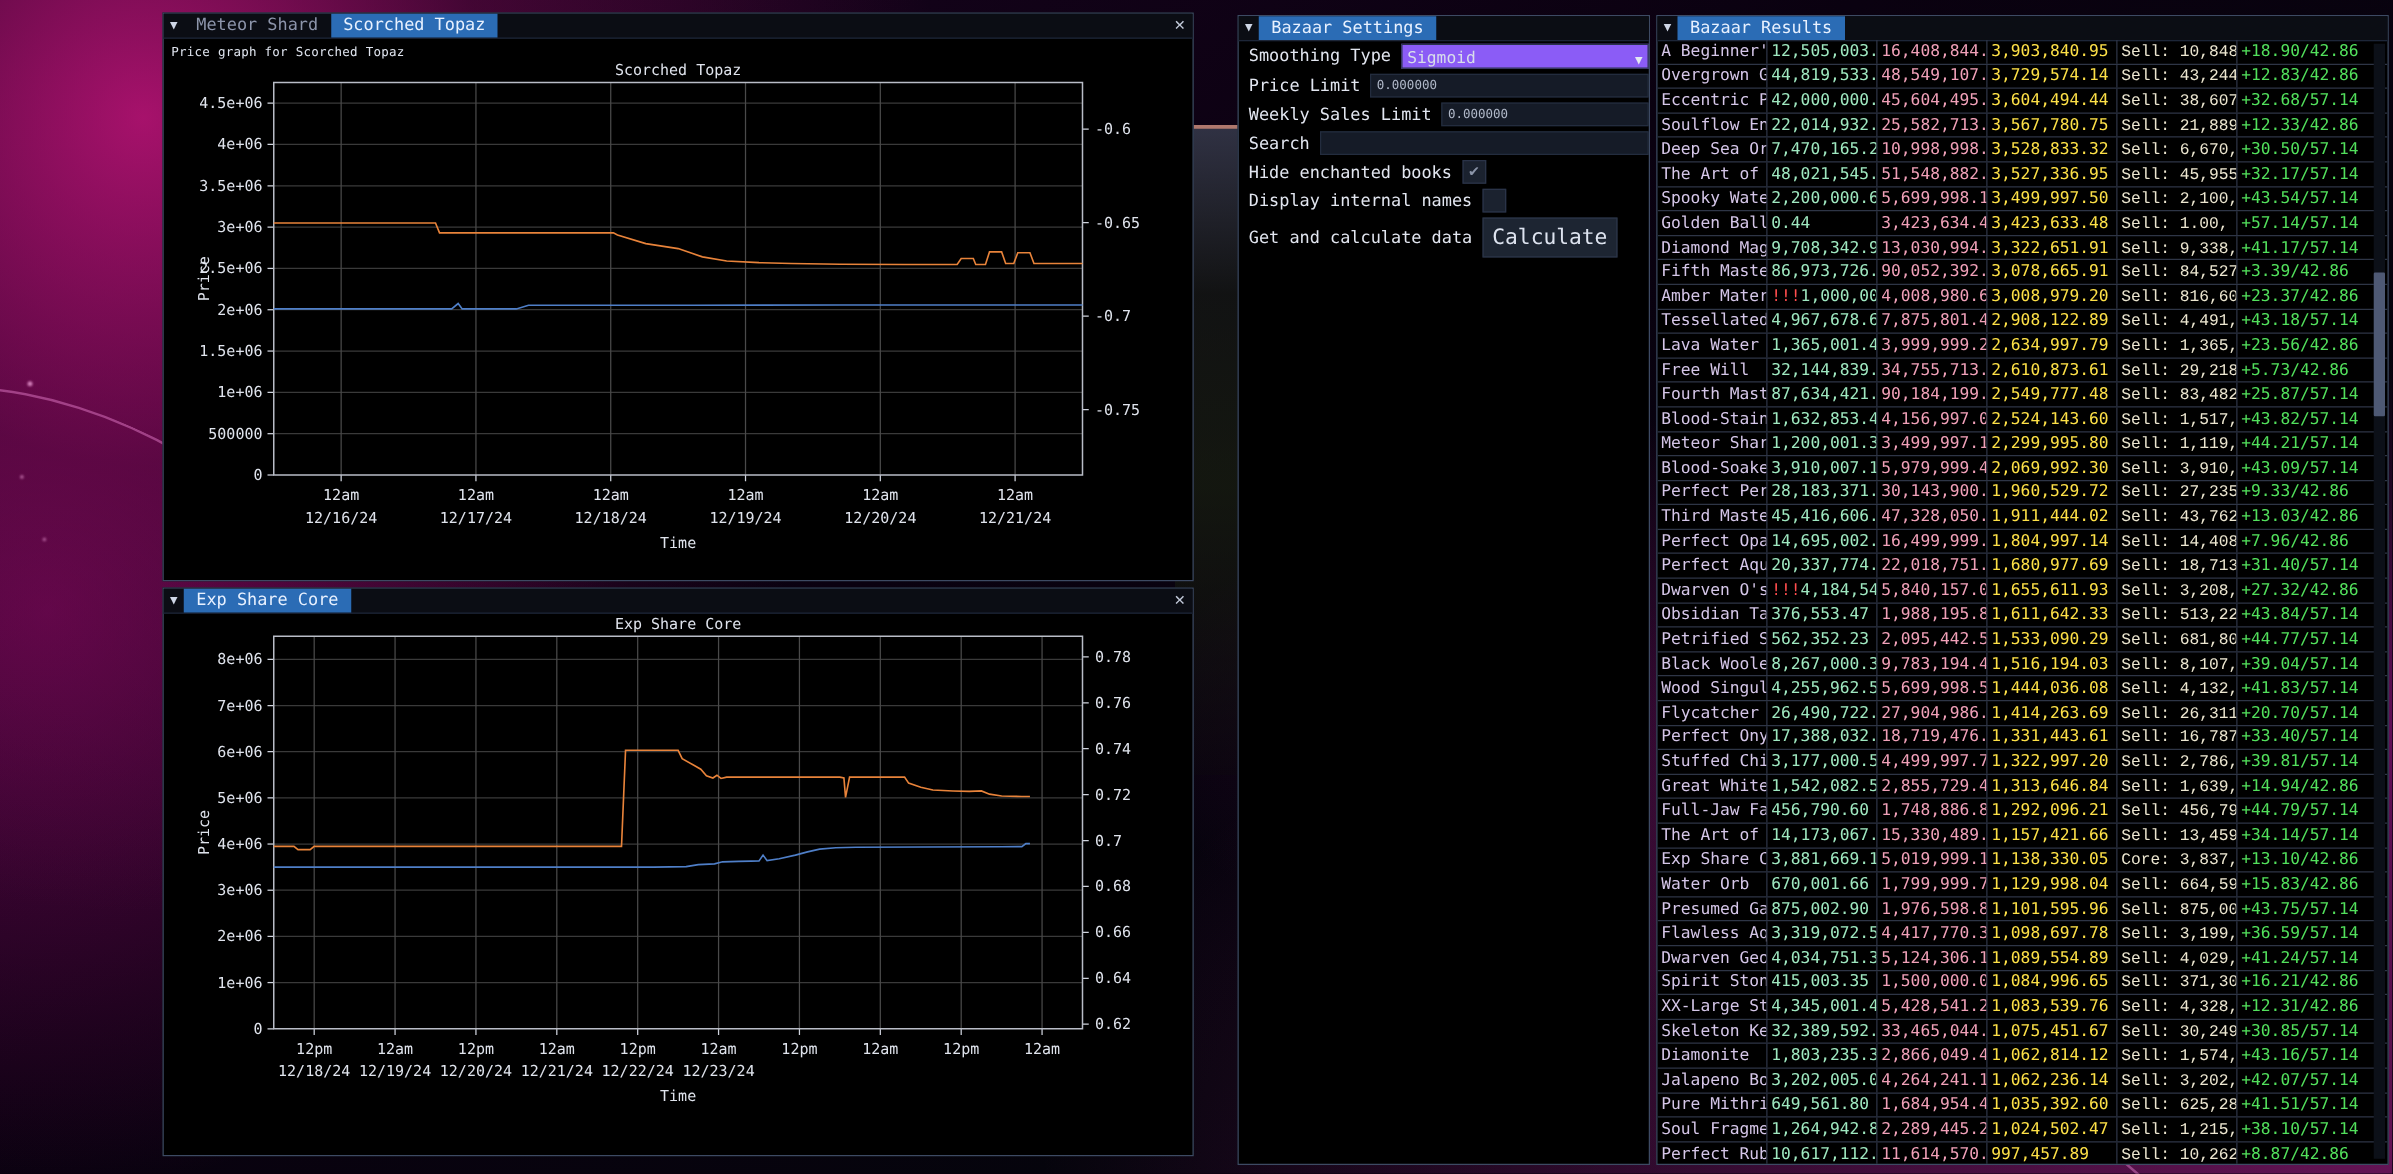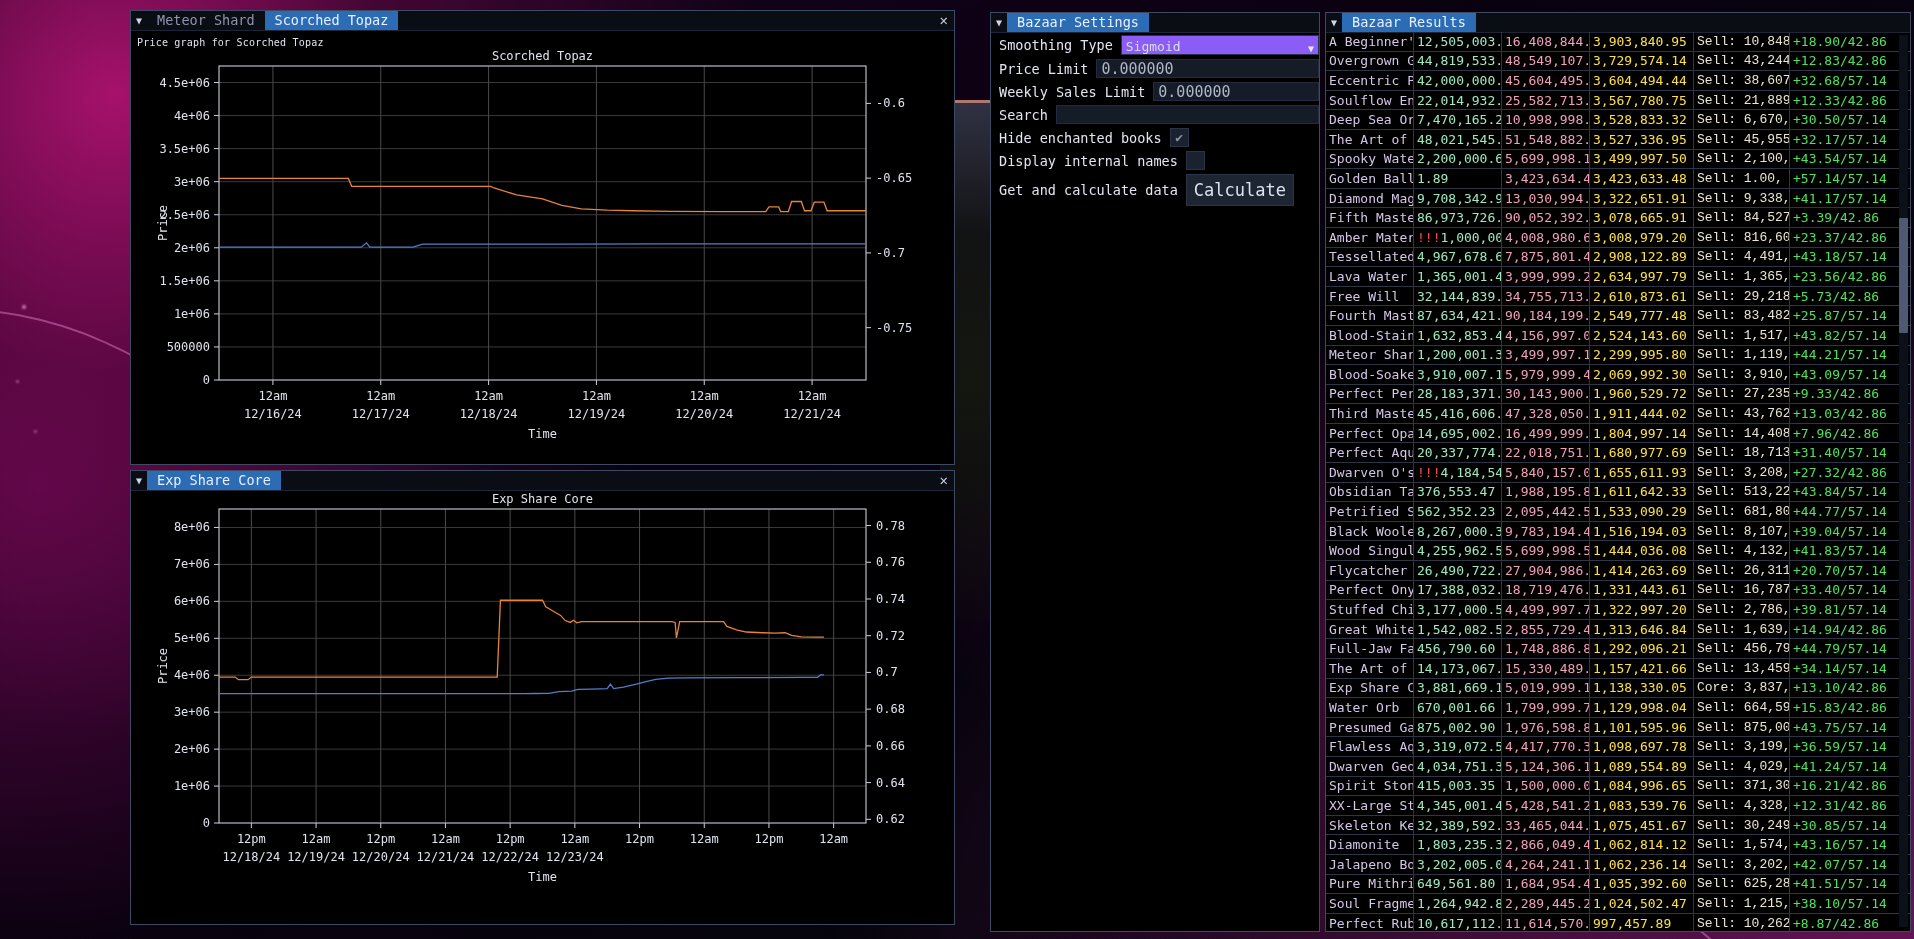--- a/index.html
+++ b/index.html
@@ -34,21 +34,21 @@
   .plotwrap{position:relative;}
   svg{display:block}
   .tick{fill:#dfe3ec;font-size:12px;font-family:"DejaVu Sans Mono","Liberation Mono",monospace;}
   
   .row{display:flex;align-items:center;padding:2px 0 2px 8px;font-size:13.5px;color:#e2e6f0;}
   .row .lbl{white-space:nowrap;margin-right:8px;}
   .combo{flex:1;background:#8b5cf6;border:1px solid #28334a;height:18px;display:flex;align-items:flex-end;
          padding:0 4px;color:#d8deea;font-size:13px;position:relative;}
   .combo .caret{position:absolute;right:4px;color:#e3e8f2;font-size:10px;}
   .field{flex:1;background:#151b27;border:1px solid #232c3e;height:17px;display:flex;align-items:center;
-         padding:0 4px;color:#aeb6c6;font-size:15px;}
+         padding:0 4px;color:#aeb6c6;font-size:10px;}
   .chk{width:17px;height:17px;background:#1b222f;border:1px solid #2a3348;display:flex;
        align-items:center;justify-content:center;color:#8b94a8;font-size:13px;}
   .btn{background:#1d2532;border:1px solid #2b3548;color:#dde3ef;font-size:17px;
        padding:5px 7px;cursor:pointer}
   
   .results{position:absolute;left:0;right:0;top:19px;bottom:0;overflow:hidden;}
   .rrow{display:flex;height:19.6px;align-items:center;border-bottom:1px solid #2e3546;box-sizing:border-box;font-size:13px;}
   .cell{height:100%;display:flex;align-items:center;padding:0 3px;box-sizing:border-box;
         overflow:hidden;white-space:nowrap;border-right:1px solid #2e3546;}
   .c-name{width:88px;color:#d5c6e8;}
@@ -358,21 +358,21 @@
       <div class="rrow">
         <div class="cell c-name">Spooky Water</div>
         <div class="cell c-buy">2,200,000.60</div>
         <div class="cell c-sell">5,699,998.10</div>
         <div class="cell c-margin">3,499,997.50</div>
         <div class="cell c-vol">Sell: 2,100,</div>
         <div class="cell c-pct">+43.54/57.14</div>
       </div>
       <div class="rrow">
         <div class="cell c-name">Golden Ball</div>
-        <div class="cell c-buy">1.89</div>
+        <div class="cell c-buy">0.44</div>
         <div class="cell c-sell">3,423,634.48</div>
         <div class="cell c-margin">3,423,633.48</div>
         <div class="cell c-vol">Sell: 1.00,</div>
         <div class="cell c-pct">+57.14/57.14</div>
       </div>
       <div class="rrow">
         <div class="cell c-name">Diamond Magm</div>
         <div class="cell c-buy">9,708,342.97</div>
         <div class="cell c-sell">13,030,994.8</div>
         <div class="cell c-margin">3,322,651.91</div>

